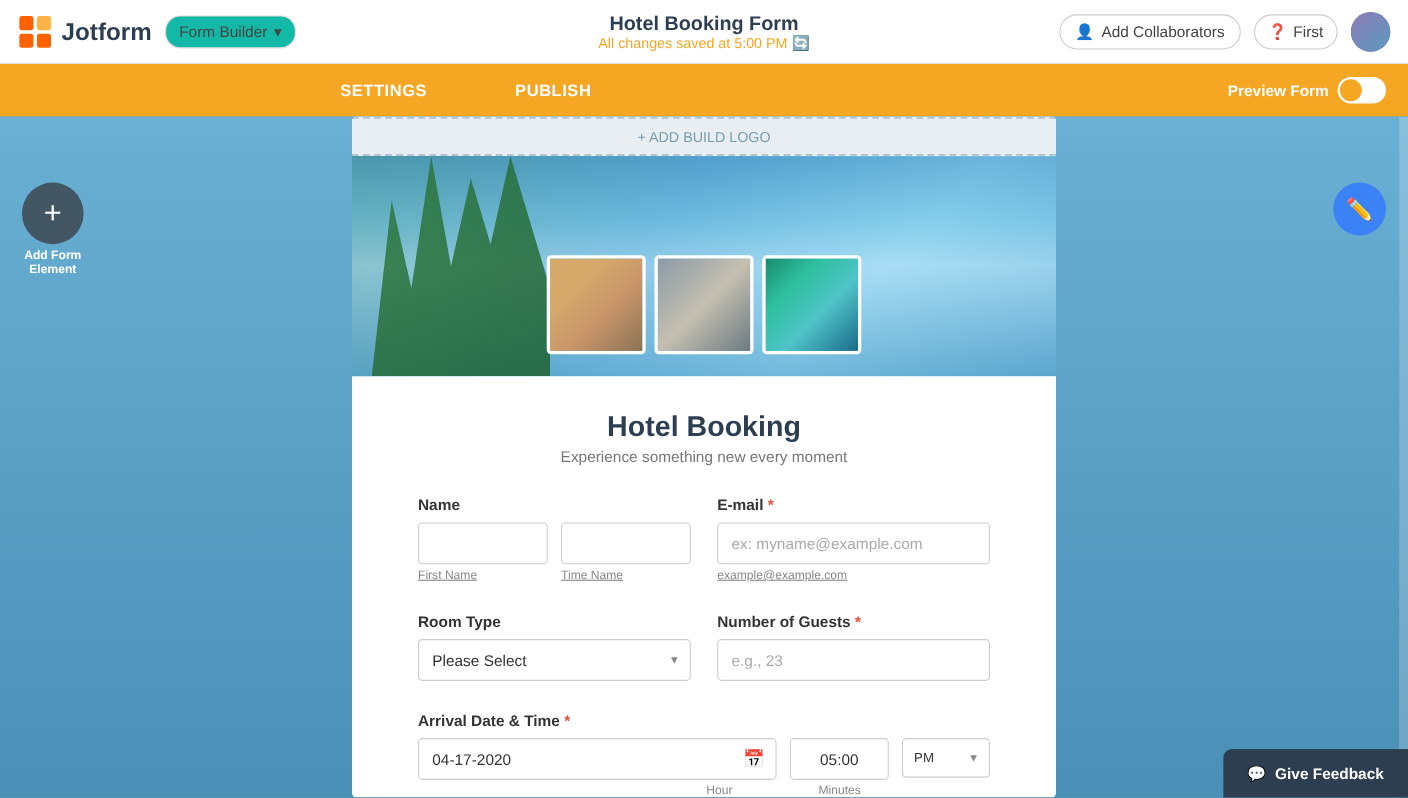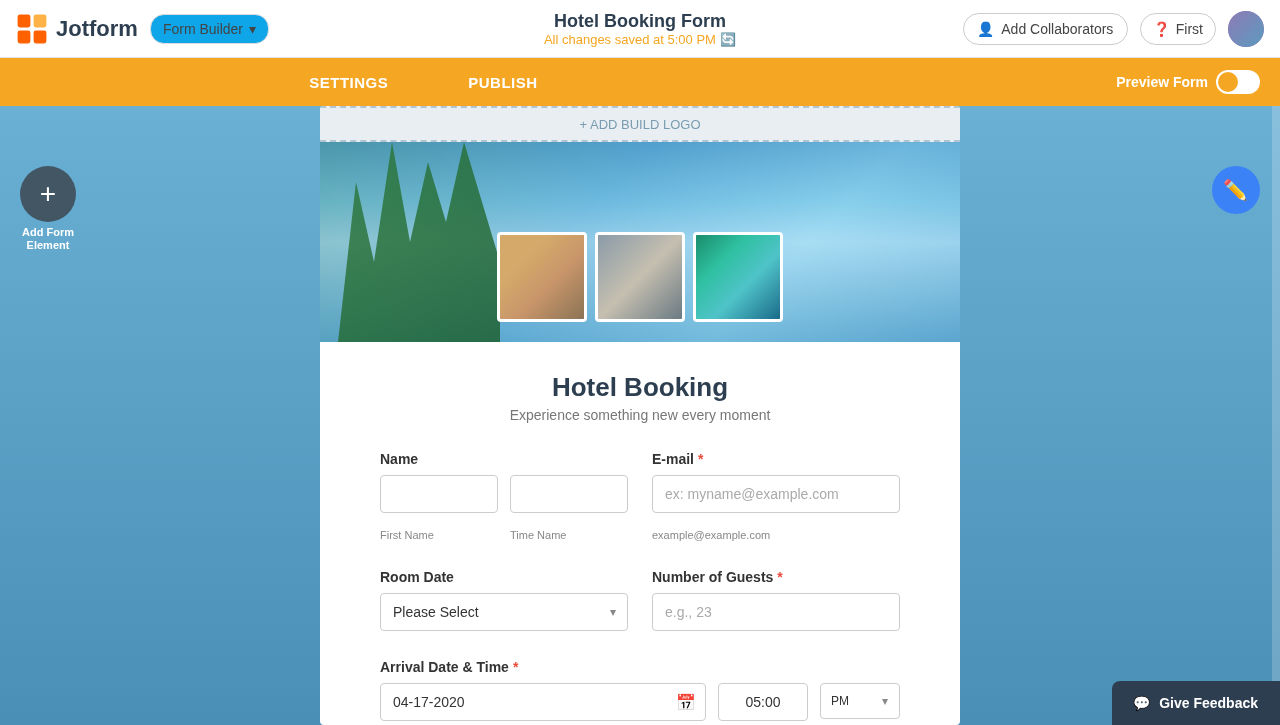--- a/index.html
+++ b/index.html
@@ -10,21 +10,21 @@
       display: flex; align-items: center; justify-content: space-between;
       background: #fff; height: 58px; padding: 0 16px;
       border-bottom: 1px solid #e0e0e0; position: relative; z-index: 10;
     }
     .top-bar-left { display: flex; align-items: center; gap: 12px; }
     .jotform-logo { display: flex; align-items: center; gap: 8px; }
     .jotform-logo-icon { width: 32px; height: 32px; }
     .jotform-text { font-size: 22px; font-weight: 700; color: #2c3e50; }
     .form-builder-btn {
       display: flex; align-items: center; gap: 6px;
-      background: #0ea5e9; border: 1px solid #ddd; border-radius: 14px;
+      background: #14b8a6; border: 1px solid #ddd; border-radius: 14px;
       padding: 6px 12px; cursor: pointer; font-size: 14px; color: #444;
     }
     .top-bar-center { text-align: center; position: absolute; left: 50%; transform: translateX(-50%); }
     .form-title { font-size: 18px; font-weight: 700; color: #2c3e50; }
     .save-status { font-size: 13px; color: #f5a623; display: flex; align-items: flex-end; gap: 4px; }
     .top-bar-right { display: flex; align-items: center; gap: 12px; }
     .collaborators-btn {
       display: flex; align-items: center; gap: 6px;
       background: #fff; border: 1px solid #ccc; border-radius: 20px;
       padding: 7px 14px; cursor: pointer; font-size: 14px; color: #444;
@@ -157,21 +157,21 @@
     .field-label { font-size: 14px; font-weight: 600; color: #333; margin-bottom: 8px; display: flex; align-items: center; gap: 4px; }
     .required-star { color: #e74c3c; font-size: 14px; }
     .sub-fields { display: flex; gap: 12px; }
     .sub-field { flex: 1; }
     .field-input {
       width: 100%; border: 1px solid #ccc; border-radius: 4px;
       padding: 10px 12px; font-size: 14px; color: #333; outline: none;
       background: #fff;
     }
     .field-input::placeholder { color: #aaa; }
-    .field-sublabel { font-size: 11px; color: #888; margin-top: 16px; }
+    .field-sublabel { font-size: 11px; color: #888; margin-top: 4px; text-decoration: underline; }
 
     
     .field-select-wrap { position: relative; }
     .field-select {
       width: 100%; border: 1px solid #ccc; border-radius: 4px;
       padding: 10px 36px 10px 12px; font-size: 14px; color: #333;
       background: #fff; appearance: none; cursor: pointer; outline: none;
     }
     .select-arrow {
       position: absolute; right: 12px; top: 50%; transform: translateY(-50%);
@@ -343,21 +343,21 @@
             <input type="email" class="field-input" placeholder="ex: myname@example.com" style="">
             <div class="field-sublabel">example@example.com</div>
           </div>
         </div>
       </div>
 
       <div class="form-section">
         <div class="form-row">
 
           <div class="form-col">
-            <div class="field-label">Room Date</div>
+            <div class="field-label">Room Type</div>
             <div class="field-select-wrap">
               <select class="field-select">
                 <option value="">Please Select</option>
                 <option value="single">Single</option>
                 <option value="double">Double</option>
                 <option value="suite">Suite</option>
               </select>
               <span class="select-arrow">▾</span>
             </div>
           </div>

